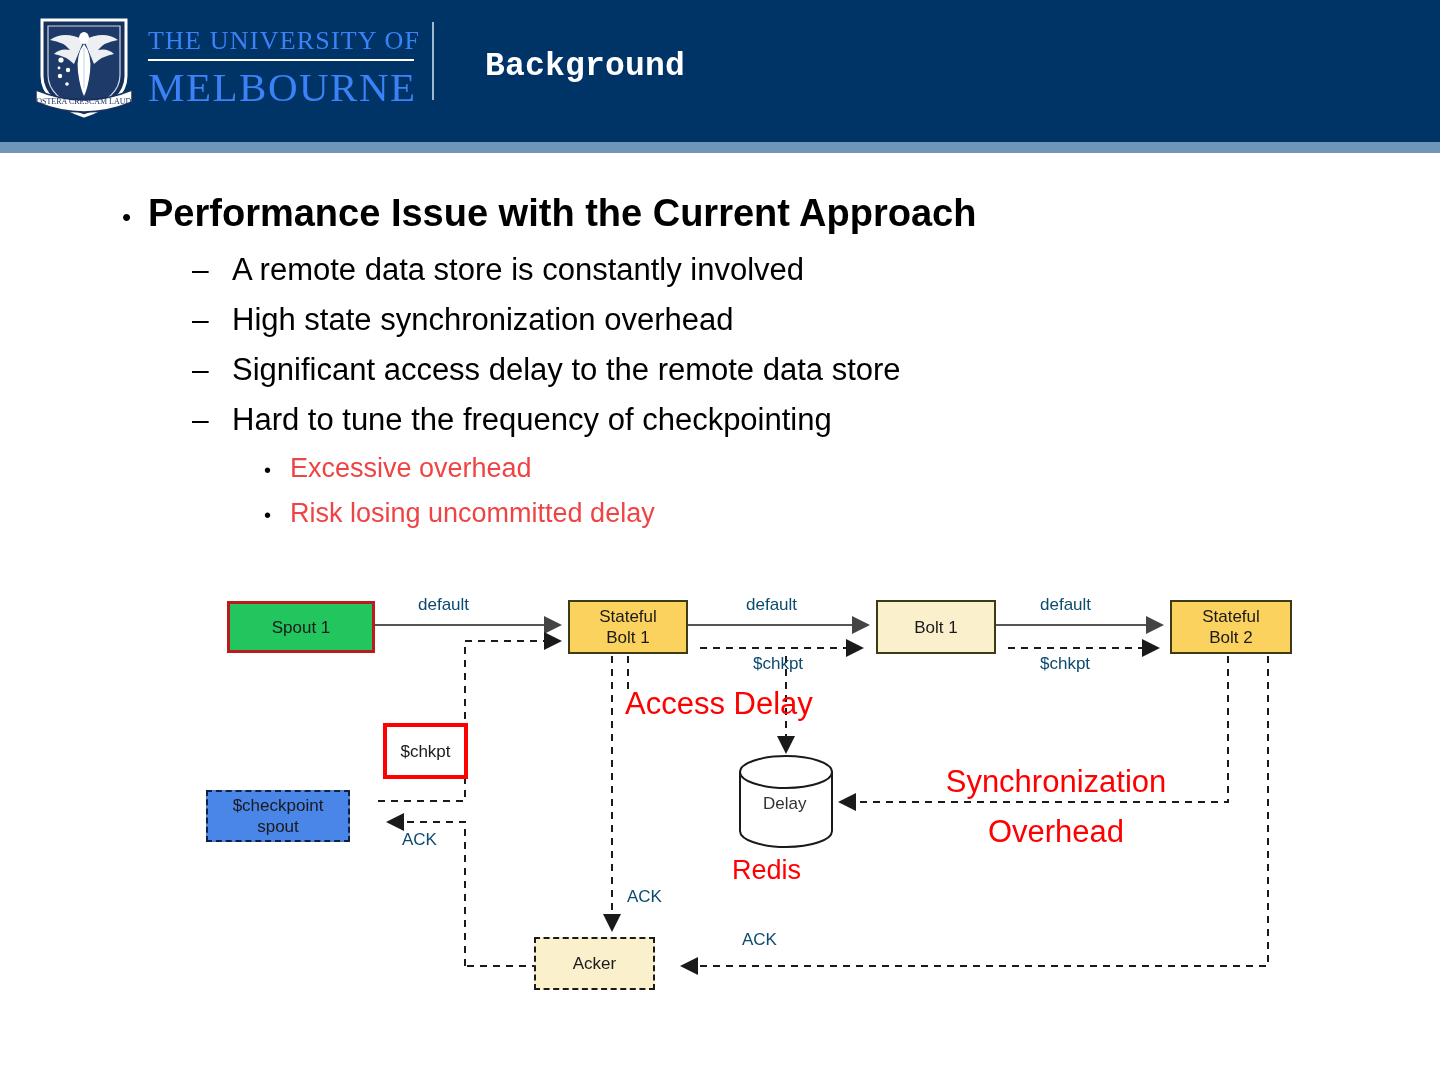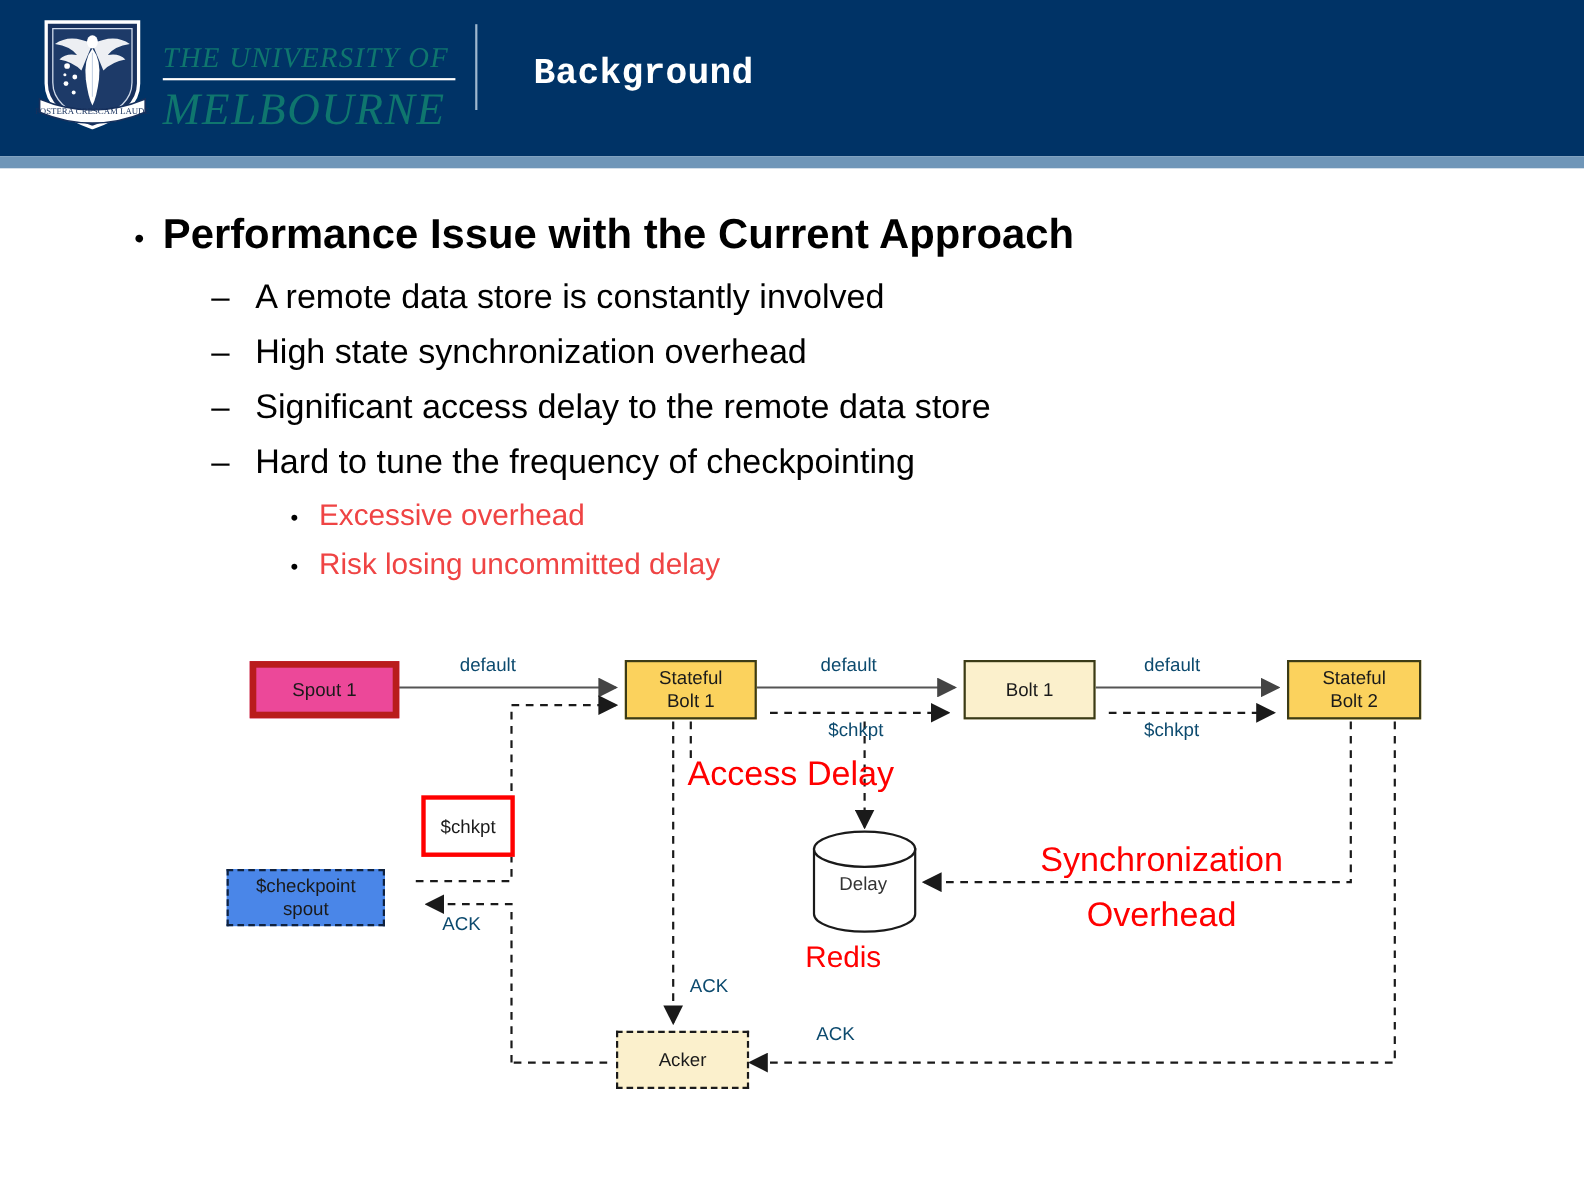--- a/index.html
+++ b/index.html
@@ -33,24 +33,23 @@
     left: 30px; top: 12px;
     width: 380px; height: 110px;
   }
   .crest {
     position: absolute;
     left: 0; top: 2px;
     width: 108px; height: 106px;
   }
   .wordmark {
     position: absolute;
-    left: 118px; top: 26px;
+    left: 118px; top: 14px;
     width: 268px;
-    color: #0f766e;
-    font-style: italic;
+    color: #3b82f6;
   }
   .wm-top {
     font-family: "Liberation Serif", serif;
     font-size: 26px;
     letter-spacing: 1.2px;
     line-height: 30px;
     white-space: nowrap;
   }
   .wm-rule {
     height: 2px;
@@ -148,23 +147,23 @@
     box-sizing: border-box;
     display: flex;
     align-items: center;
     justify-content: center;
     text-align: center;
     color: #1a1a1a;
     font-size: 17px;
     line-height: 21px;
   }
   .n-spout1 {
-    left: 227px; top: 601px; width: 136px; height: 52px;
-    background: #ec4899;
-    border: 6px solid #b91c1c;
+    left: 227px; top: 601px; width: 148px; height: 52px;
+    background: #22c55e;
+    border: 3px solid #b91c1c;
   }
   .n-sbolt1 {
     left: 568px; top: 600px; width: 120px; height: 54px;
     background: #fbd25d;
     border: 2px solid #3b3b16;
   }
   .n-bolt1 {
     left: 876px; top: 600px; width: 120px; height: 54px;
     background: #fbf0cc;
     border: 2px solid #3b3b16;
@@ -173,21 +172,21 @@
     left: 1170px; top: 600px; width: 122px; height: 54px;
     background: #fbd25d;
     border: 2px solid #3b3b16;
   }
   .n-ckspout {
     left: 206px; top: 790px; width: 144px; height: 52px;
     background: #4a86e8;
     border: 2px dashed #10223f;
   }
   .n-acker {
-    left: 560px; top: 937px; width: 121px; height: 53px;
+    left: 534px; top: 937px; width: 121px; height: 53px;
     background: #fbf0cc;
     border: 2px dashed #1a1a1a;
   }
   .n-chkpt-red {
     left: 383px; top: 723px; width: 85px; height: 56px;
     background: #ffffff;
     border: 4px solid #ff0000;
     font-size: 17px;
   }
 

